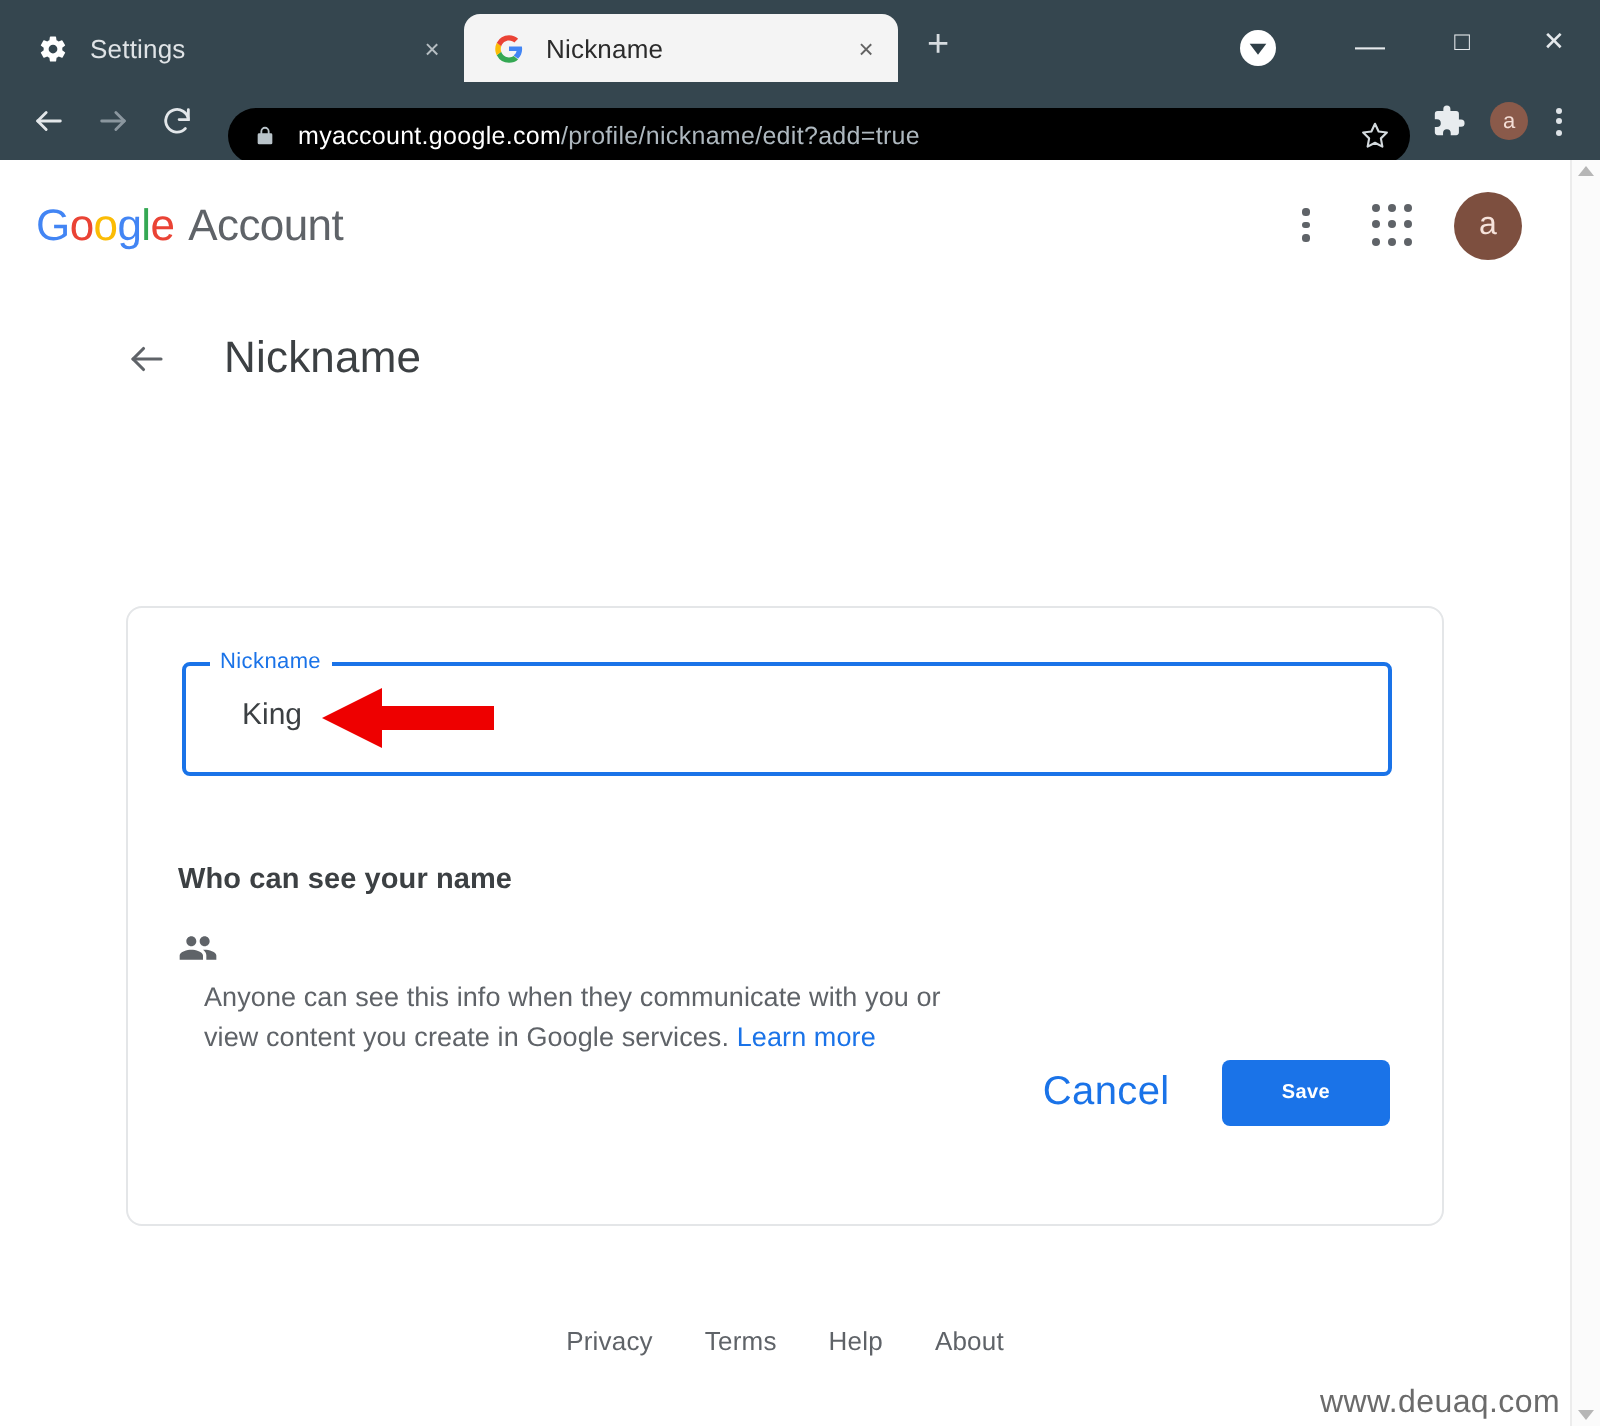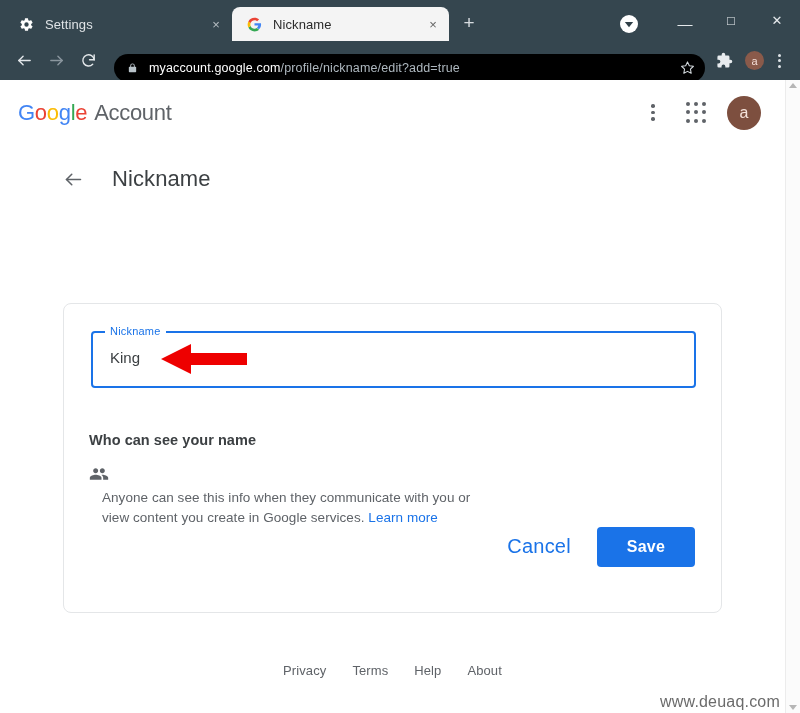--- a/index.html
+++ b/index.html
@@ -161,21 +161,21 @@
   
   .field {
     position:absolute; left:27px; top:27px; width:605px; height:57px;
     border:2px solid #1a73e8; border-radius:4px;
   }
   .field-label {
     position:absolute; left:12px; top:-8px; background:#fff;
     padding:0 5px; font-size:11px; color:#1a73e8; letter-spacing:.2px;
   }
   .field-value {
-    position:absolute; left:17px; top:16px; font-size:15px; color:#3c4043;
+    position:absolute; left:28px; top:16px; font-size:15px; color:#3c4043;
   }
 
   
   .redarrow { position:absolute; left:97px; top:39px; }
 
   
   .sect-title {
     position:absolute; left:25px; top:128px;
     font-size:14.5px; font-weight:bold; color:#3c4043; letter-spacing:.05px;
   }
@@ -190,21 +190,21 @@
   
   .actions {
     position:absolute; right:26px; bottom:45px;
     display:flex; align-items:center; gap:14px;
   }
   .btn-cancel {
     background:none; border:none; color:#1a73e8; font-size:20px;
     font-family:inherit; padding:9px 12px; border-radius:4px; letter-spacing:.2px;
   }
   .btn-save {
-    background:#1a73e8; border:none; color:#fff; font-size:16px;
+    background:#1a73e8; border:none; color:#fff; font-size:10px;
     font-family:inherit; font-weight:bold; padding:11px 30px;
     border-radius:4px; letter-spacing:.2px;
   }
 
   
   .footer {
     position:absolute; left:0; top:583px; width:785px;
     display:flex; justify-content:center; gap:26px;
   }
   .footer a { color:#5f6368; font-size:13px; text-decoration:none; letter-spacing:.1px; }

